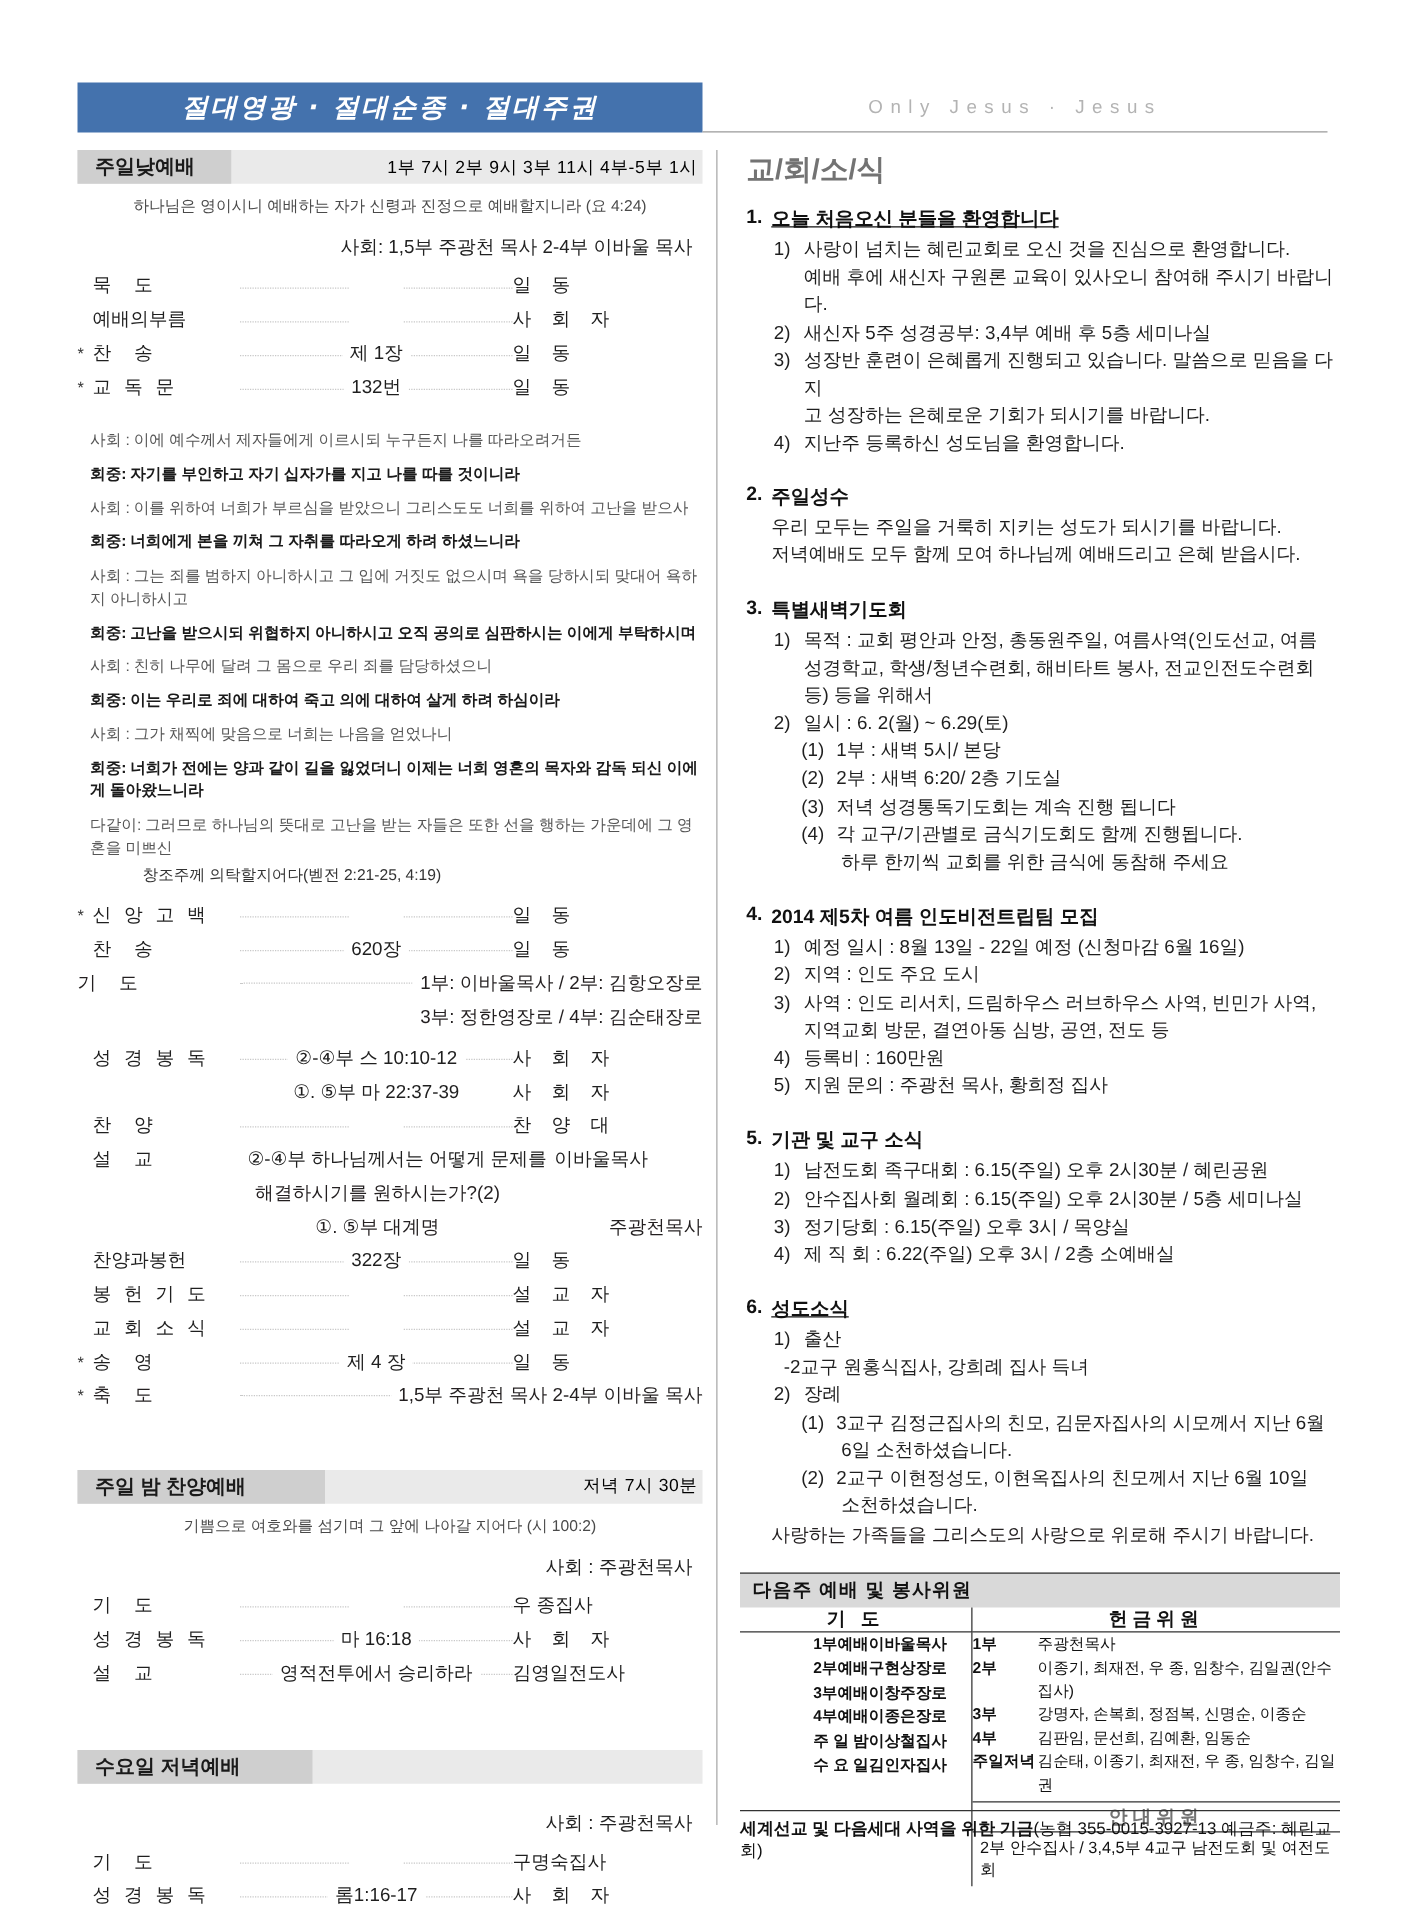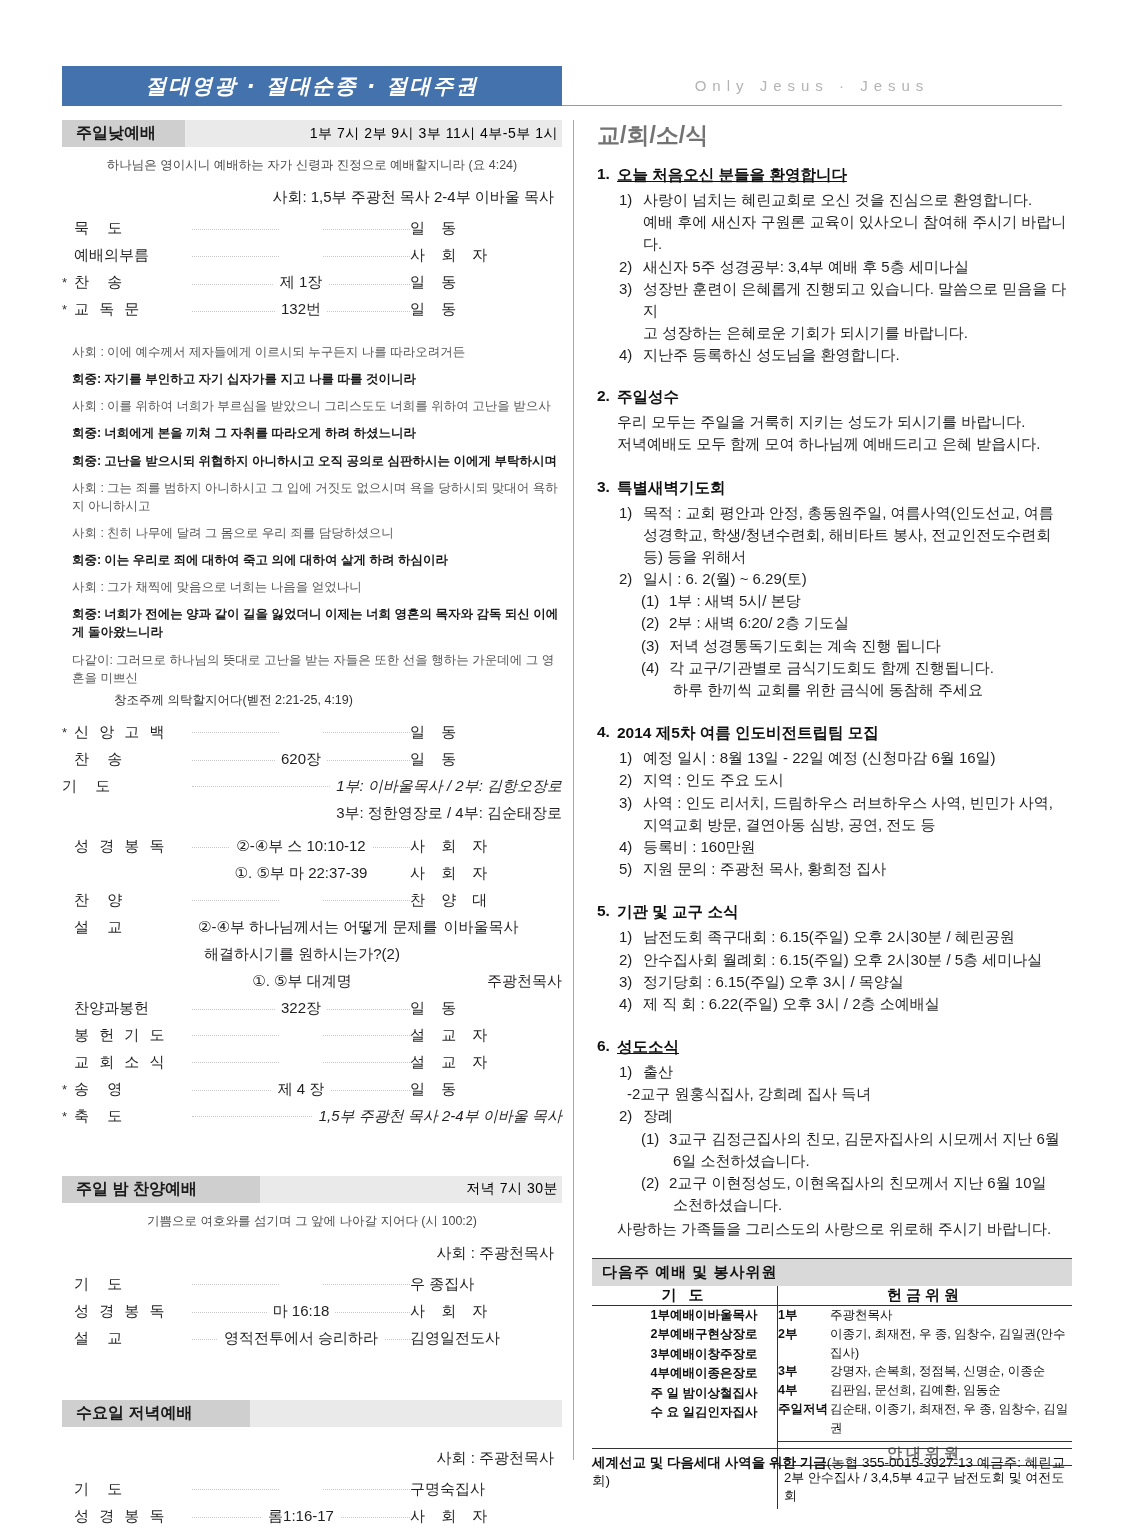--- a/index.html
+++ b/index.html
@@ -188,21 +188,20 @@
     align-items: baseline;
     font-size: 15px;
     height: 27px;
   }
   .order-wide .w-name { flex: 0 0 130px; letter-spacing: 7px; }
   .order-wide .w-rest {
     flex: 1 1 auto;
     text-align: right;
     position: relative;
     white-space: nowrap;
-    font-style: italic;
   }
   .order-wide .w-rest .wdots {
     position: absolute; left: 0; right: 0; top: 50%;
     border-bottom: 1px dotted #c8c8c8;
   }
   .order-wide .w-rest .wtxt {
     position: relative; background:#fff; padding-left: 6px; z-index:2;
   }
 
   
@@ -432,22 +431,22 @@
         <span class="order-mid"><span class="dots-l"></span><span class="dots-r"></span><span class="mid-txt">132번</span></span>
         <span class="order-right">일       동</span>
       </div>
     </div>
 
     <div class="resp">
       <div class="resp-line"><span class="role">사회 :</span><span>이에 예수께서 제자들에게 이르시되 누구든지 나를 따라오려거든</span></div>
       <div class="resp-line cong"><span class="role">회중:</span><span>자기를 부인하고 자기 십자가를 지고 나를 따를 것이니라</span></div>
       <div class="resp-line"><span class="role">사회 :</span><span>이를 위하여 너희가 부르심을 받았으니 그리스도도 너희를 위하여 고난을 받으사</span></div>
       <div class="resp-line cong"><span class="role">회중:</span><span>너희에게 본을 끼쳐 그 자취를 따라오게 하려 하셨느니라</span></div>
+      <div class="resp-line"><span class="role">사회 :</span><span>그는 죄를 범하지 아니하시고 그 입에 거짓도 없으시며 욕을 당하시되 맞대어 욕하지 아니하시고</span></div>
       <div class="resp-line cong"><span class="role">회중:</span><span>고난을 받으시되 위협하지 아니하시고 오직 공의로 심판하시는 이에게 부탁하시며</span></div>
-      <div class="resp-line"><span class="role">사회 :</span><span>그는 죄를 범하지 아니하시고 그 입에 거짓도 없으시며 욕을 당하시되 맞대어 욕하지 아니하시고</span></div>
       <div class="resp-line"><span class="role">사회 :</span><span>친히 나무에 달려 그 몸으로 우리 죄를 담당하셨으니</span></div>
       <div class="resp-line cong"><span class="role">회중:</span><span>이는 우리로 죄에 대하여 죽고 의에 대하여 살게 하려 하심이라</span></div>
       <div class="resp-line"><span class="role">사회 :</span><span>그가 채찍에 맞음으로 너희는 나음을 얻었나니</span></div>
       <div class="resp-line cong"><span class="role">회중:</span><span>너희가 전에는 양과 같이 길을 잃었더니 이제는 너희 영혼의 목자와 감독 되신 이에게 돌아왔느니라</span></div>
       <div class="resp-line"><span class="role">다같이:</span><span>그러므로 하나님의 뜻대로 고난을 받는 자들은 또한 선을 행하는 가운데에 그 영혼을 미쁘신</span></div>
       <div class="resp-indent">창조주께 의탁할지어다(벧전 2:21-25, 4:19)</div>
     </div>
 
     <div>
       <div class="order-row">

